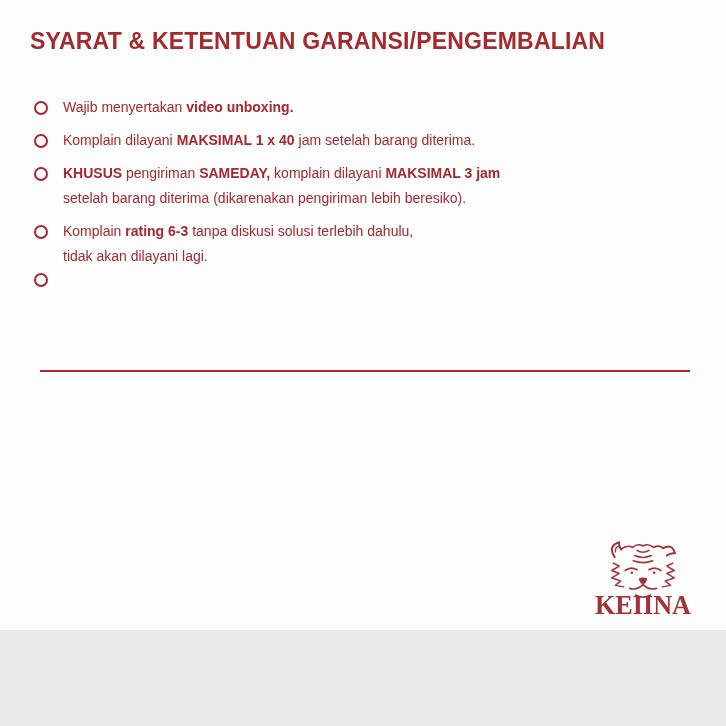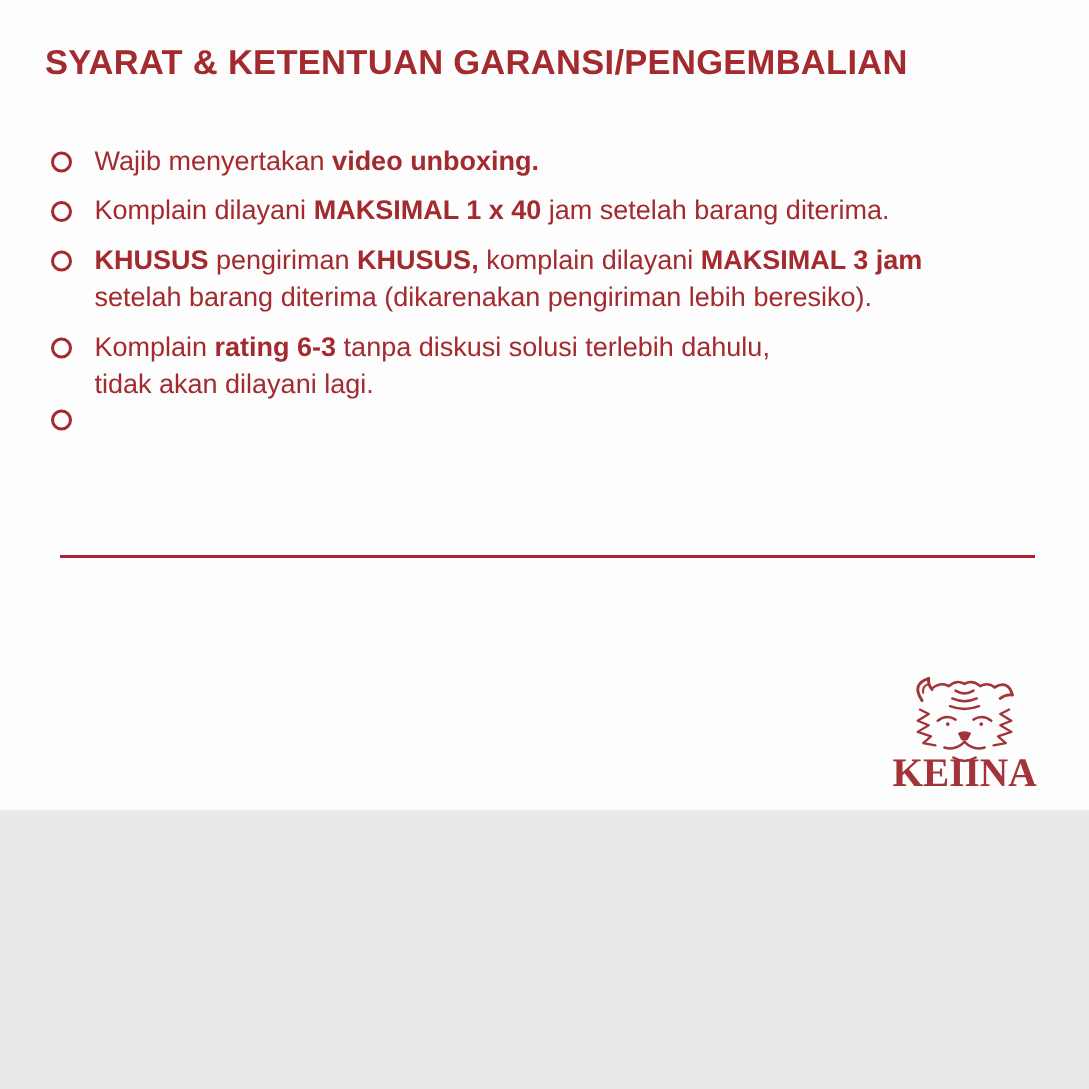--- a/index.html
+++ b/index.html
@@ -5,36 +5,36 @@
   :root{
     --accent-red:#A32A2E;
     --divider-red:#B0222F;
     --logo-red:#A23338;
     --page-bg:#FDFDFD;
   }
   html,body{margin:0;padding:0;}
   body{background:#e9e9e9;font-family:"Liberation Sans",sans-serif;}
   .canvas{
     position:relative;
-    width:726px;height:540px;
+    width:726px;height:630px;
     background:var(--page-bg);
     overflow:hidden;
     margin:0 auto;
   }
   .title{
     position:absolute;left:30px;top:28px;margin:0;
     font-size:23px;font-weight:700;letter-spacing:.2px;
     color:var(--accent-red);
     white-space:nowrap;
   }
   ul.bullets{
     position:absolute;left:31px;top:95px;right:24px;
     margin:0;padding:0;list-style:none;
     color:var(--accent-red);
-    font-size:18px;line-height:25px;
+    font-size:14px;line-height:25px;
   }
   ul.bullets li{
     display:flex;align-items:flex-start;
     margin:0 0 8px 0;
   }
   ul.bullets li.tight{margin-top:-10px;}
   .marker{
     flex:0 0 auto;
     width:10px;height:10px;
     border:2.4px solid var(--accent-red);
@@ -80,21 +80,21 @@
     </li>
 
     <li>
       <span class="marker"></span>
       <p class="bullet-text"><span>Komplain dilayani </span><b>MAKSIMAL 1 x 40</b><span> jam setelah barang diterima.</span></p>
     </li>
 
     <li>
       <span class="marker"></span>
       <p class="bullet-text">
-        <span class="line"><b>KHUSUS</b><span> pengiriman </span><b>KHUSUS,</b><span> komplain dilayani </span><b>MAKSIMAL 3 jam</b></span>
+        <span class="line"><b>KHUSUS</b><span> pengiriman </span><b>SAMEDAY,</b><span> komplain dilayani </span><b>MAKSIMAL 3 jam</b></span>
         <span class="line"><span>setelah barang diterima (dikarenakan pengiriman lebih beresiko).</span></span>
       </p>
     </li>
 
     <li>
       <span class="marker"></span>
       <p class="bullet-text">
         <span class="line"><span>Komplain </span><b>rating 6-3</b><span> tanpa diskusi solusi terlebih dahulu,</span></span>
         <span class="line"><span>tidak akan dilayani lagi.</span></span>
       </p>

